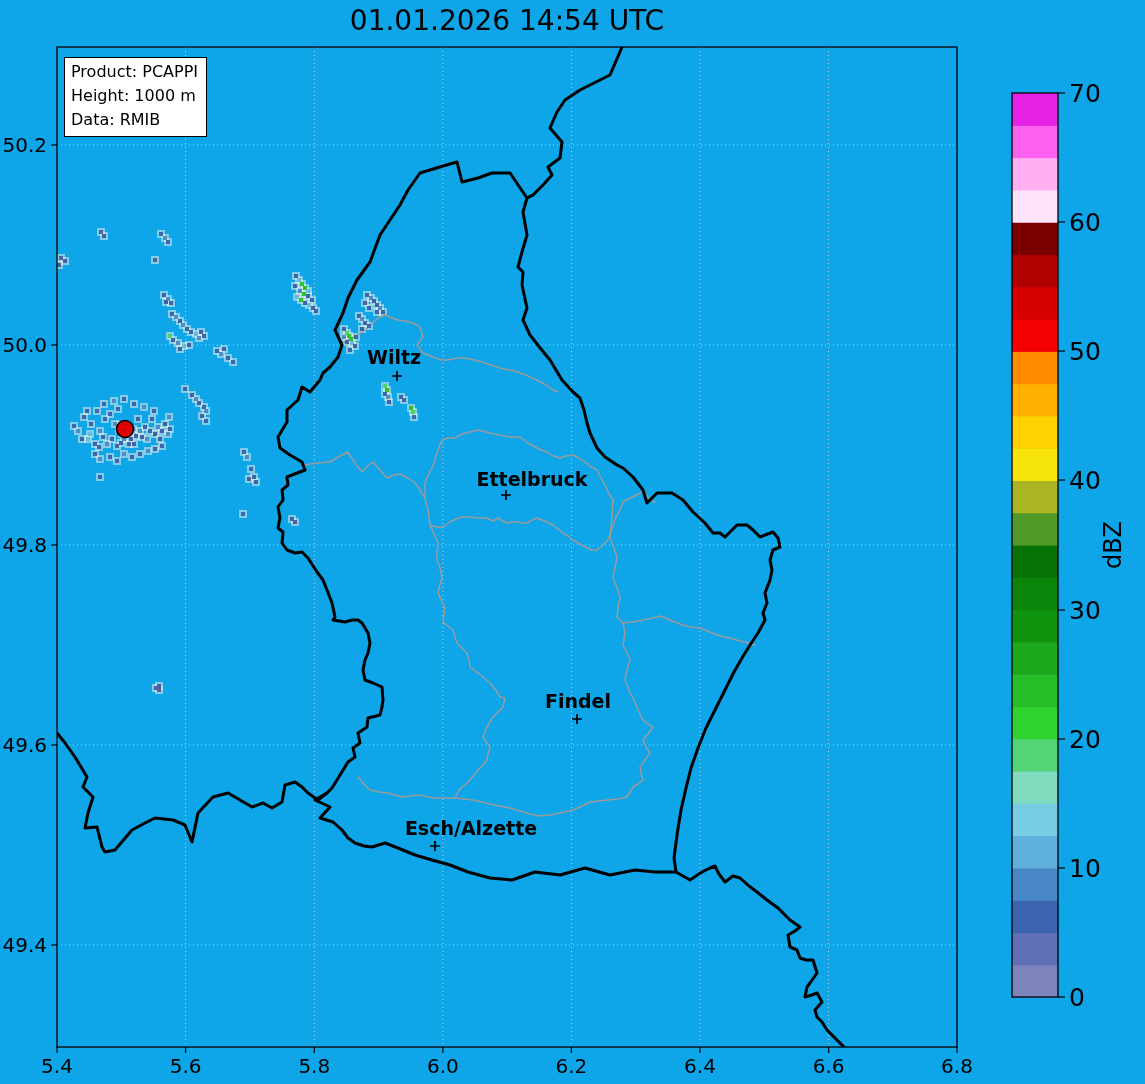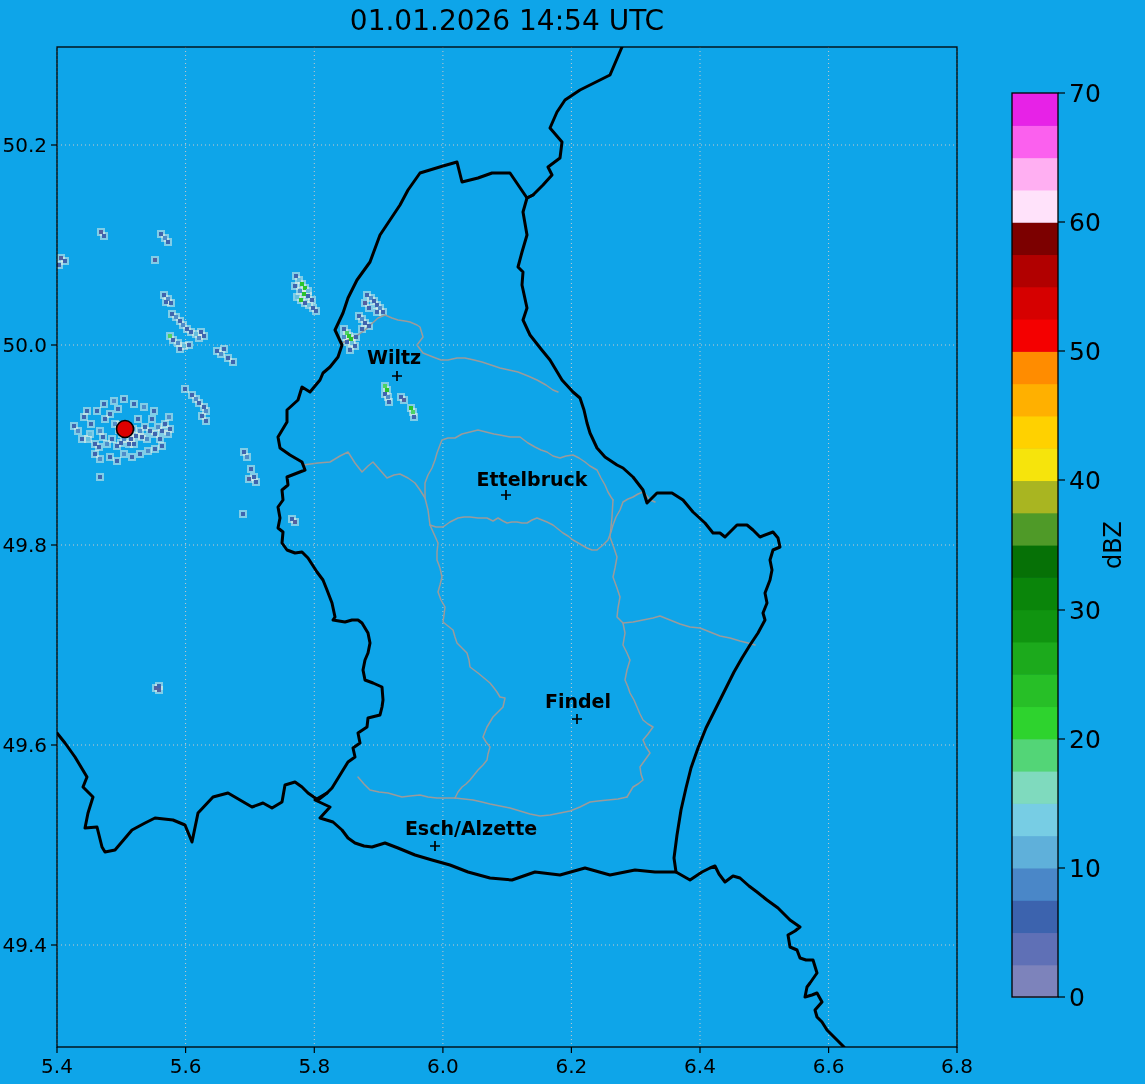--- a/index.html
+++ b/index.html
@@ -23,20 +23,25 @@
   .cbarlabel{font-size:25px;fill:#000;text-anchor:start;}
   .cbartitle{font-size:24px;fill:#000;text-anchor:middle;}
   .citylabel{font-size:19px;font-weight:bold;fill:#000;text-anchor:middle;}
   .citymark{stroke:#000;stroke-width:1.7;fill:none;}
 </style>
 </head>
 <body>
 
 <div id="figure">
   <div id="title">01.01.2026 14:54 UTC</div>
+  <div id="infobox">
+    <span>Product: PCAPPI</span>
+    <span>Height: 1000 m</span>
+    <span>Data: RMIB</span>
+  </div>
   <svg id="plot-svg" width="1145" height="1084" viewBox="0 0 1145 1084">
       <defs>
         <clipPath id="mapclip">
           <rect x="57" y="47" width="900" height="1000"></rect>
         </clipPath>
       </defs>
       <g>
         <line x1="57" y1="47" x2="57" y2="1047" class="grid"></line>
         <line x1="185.6" y1="47" x2="185.6" y2="1047" class="grid"></line>
         <line x1="314.3" y1="47" x2="314.3" y2="1047" class="grid"></line>

